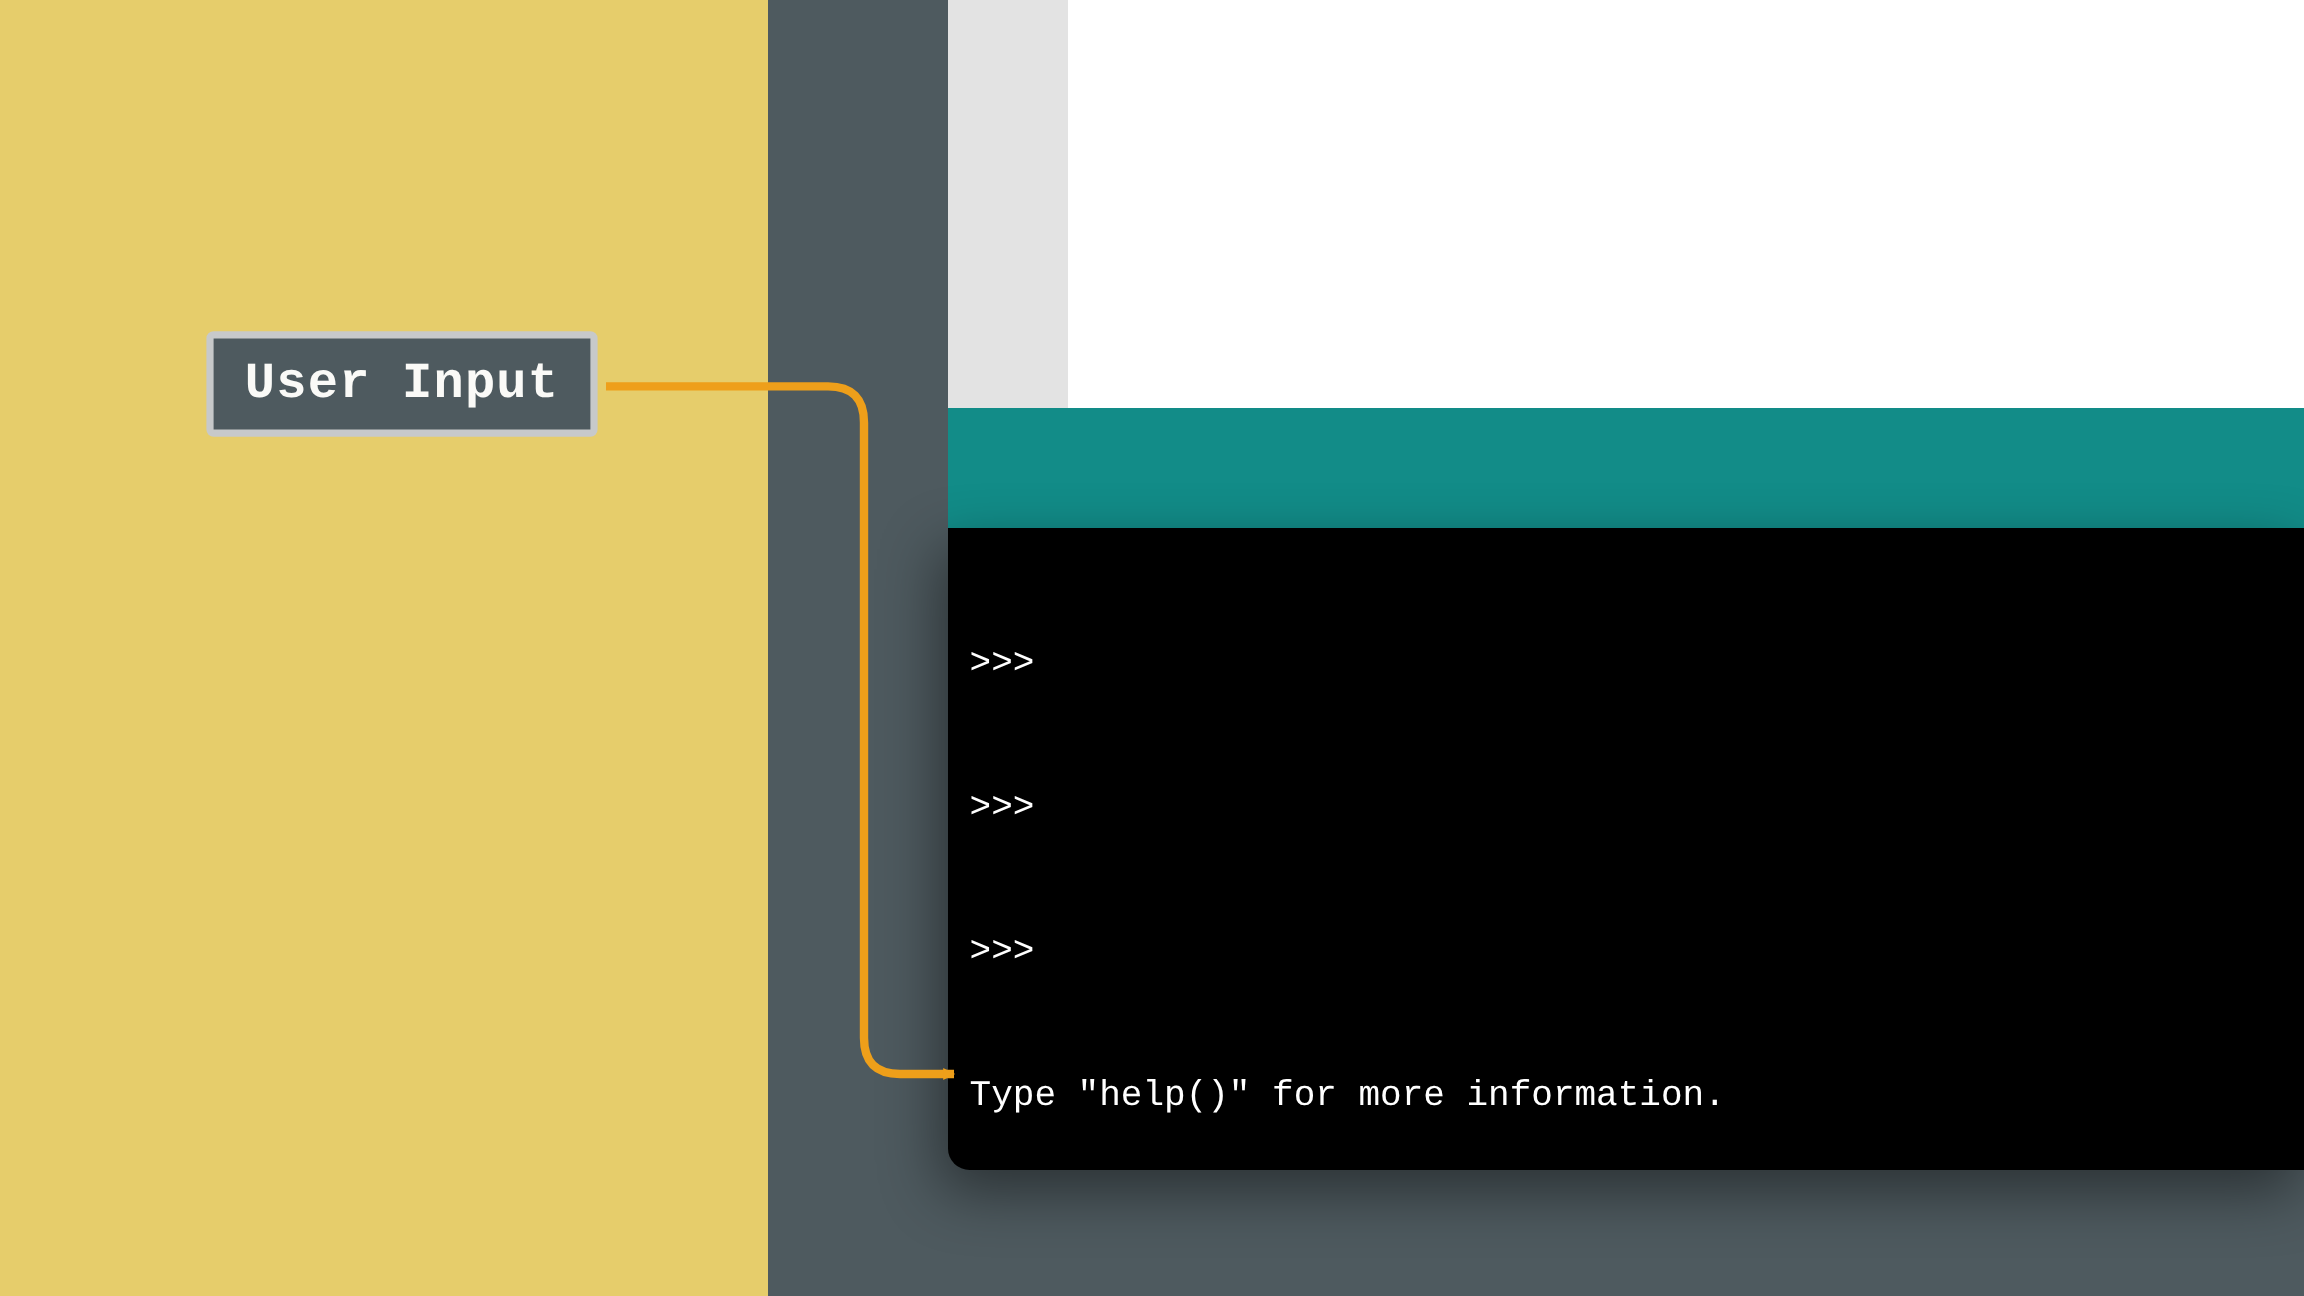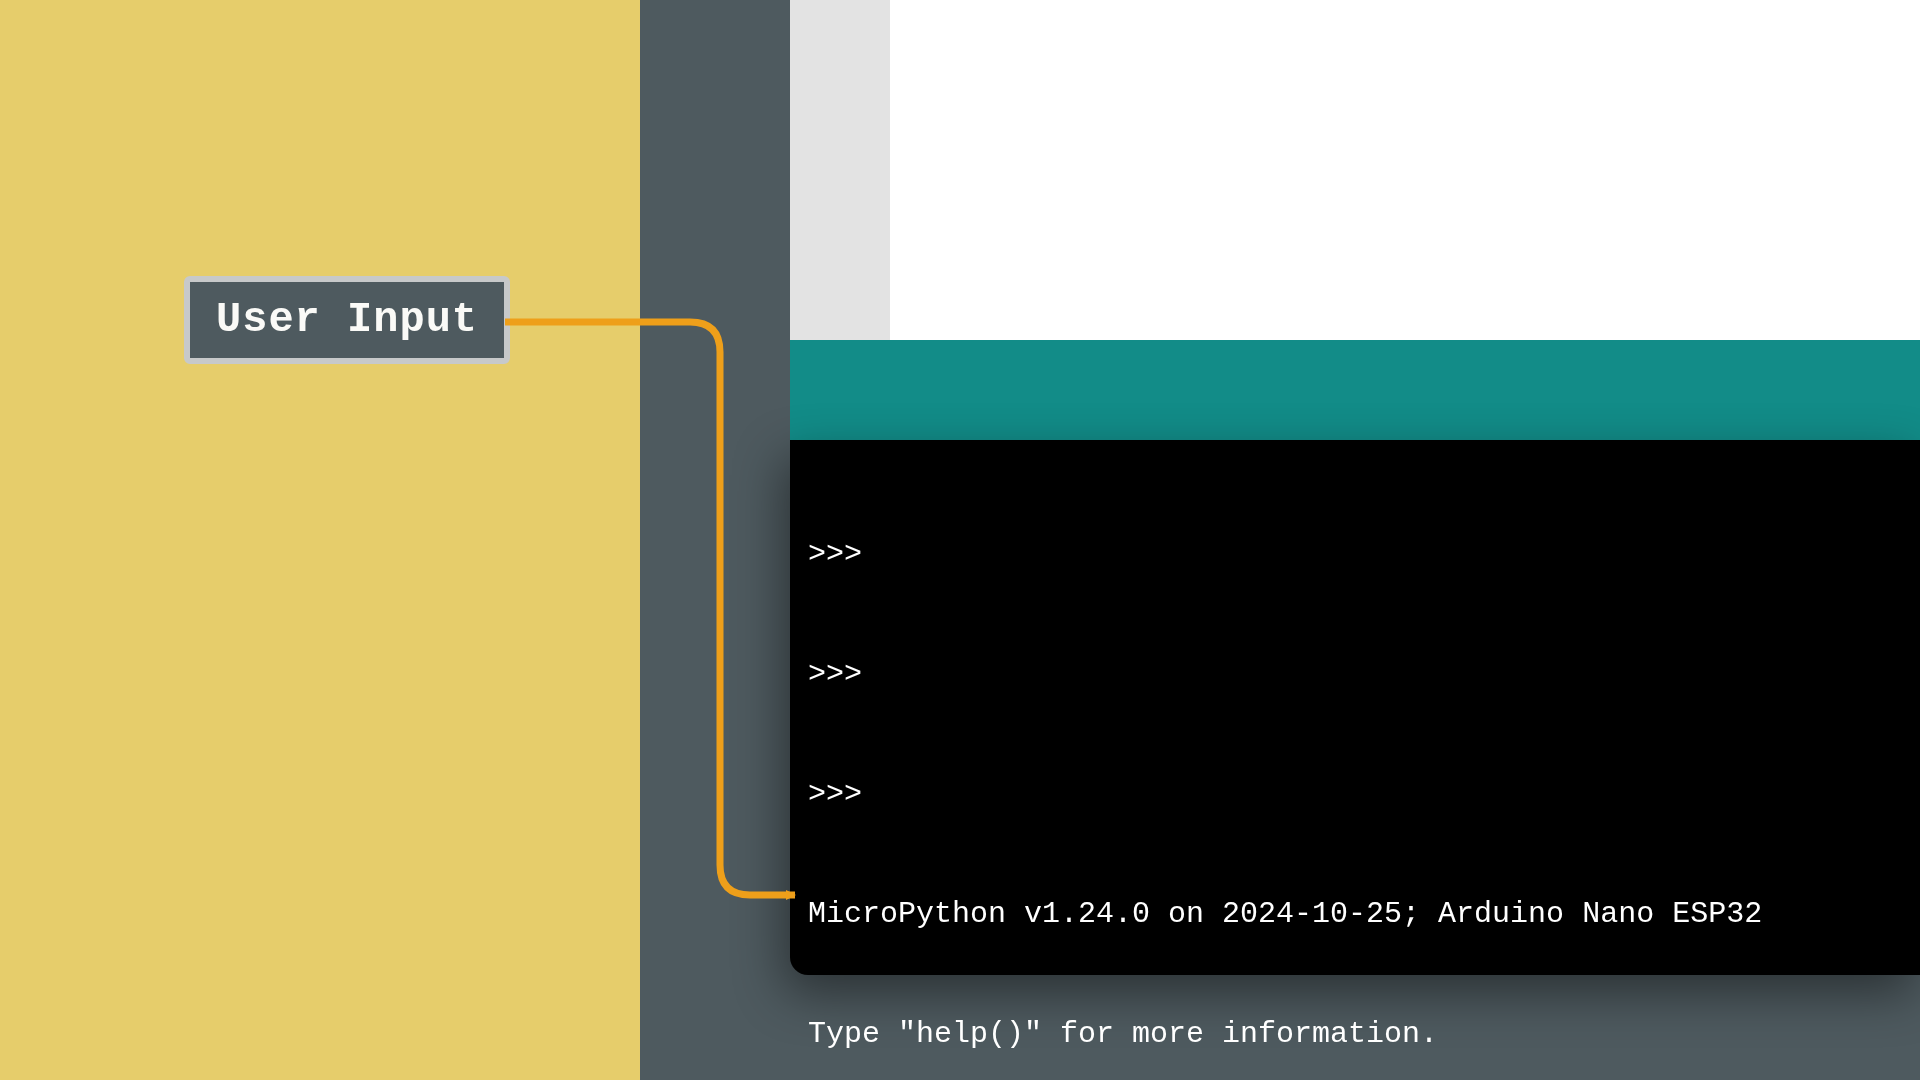--- a/index.html
+++ b/index.html
@@ -62,21 +62,21 @@
     font-size: 30px;
     line-height: 40px;
     padding: 14px 18px;
     white-space: pre;
     border-bottom-left-radius: 18px;
     box-shadow: -6px 18px 50px rgba(0,0,0,0.45);
   }
   .terminal .line { display: block; }
   .callout {
     position: absolute;
-    left: 184px;
+    left: 172px;
     top: 276px;
     background: #4e5a5f;
     border: 6px solid #c7c9ca;
     border-radius: 6px;
     padding: 14px 26px;
     color: #fafaf7;
     font-family: "Courier New", monospace;
     font-size: 42px;
     font-weight: bold;
     letter-spacing: 1px;
@@ -98,21 +98,20 @@
 
 <div class="editor-area"></div>
 <div class="editor-area-left-strip"></div>
 
 <div class="terminal-header"></div>
 
 <div class="terminal">
   <span class="line">&gt;&gt;&gt;</span>
   <span class="line">&gt;&gt;&gt;</span>
   <span class="line">&gt;&gt;&gt;</span>
-  <span class="line">MicroPython v1.24.0 on 2024-10-25; Arduino Nano ESP32</span>
   <span class="line">Type "help()" for more information.</span>
   
   
   
   
   
   
   
 </div>
 

